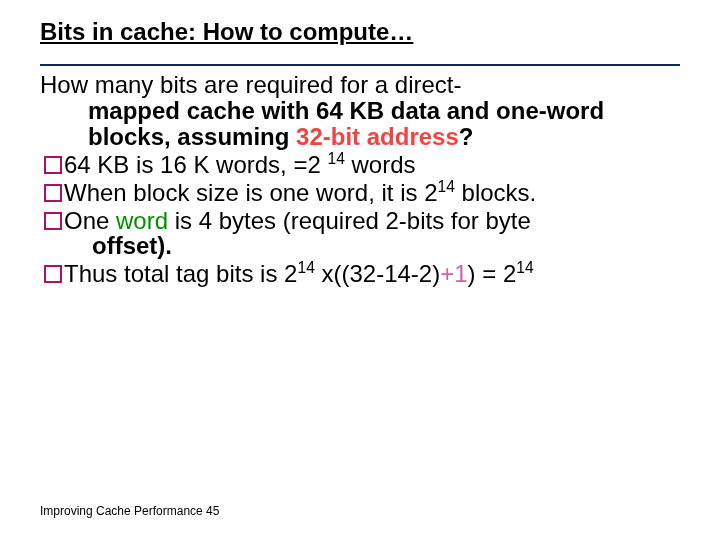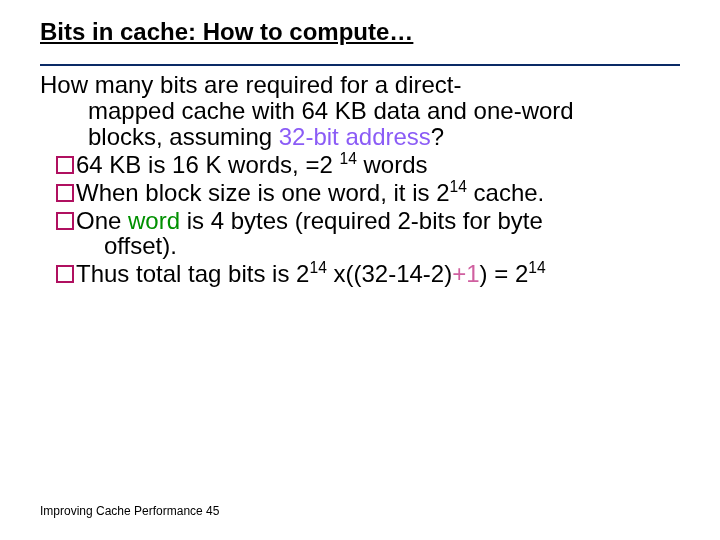--- a/index.html
+++ b/index.html
@@ -24,40 +24,40 @@
     margin: 0 0 6px 0;
     border-bottom: 2px solid #0a2a66;
     padding-bottom: 18px;
     display: block;
   }
   .body {
     font-size: 24px;
     line-height: 1.08;
   }
   .q1 { margin: 4px 0 2px 0; }
-  .indent { padding-left: 48px; display: block; }
-  .bullet-row { display: block; margin: 2px 0 0 16px; }
+  .indent { padding-left: 48px; display: block; font-weight: bold; }
+  .bullet-row { display: block; margin: 2px 0 0 4px; }
   .bullet {
     display: inline-block;
     width: 14px;
     height: 14px;
     border: 2px solid #b01060;
     vertical-align: -1px;
     margin-right: 2px;
   }
   sup { font-size: 0.65em; vertical-align: super; line-height: 0; }
   .footer {
     position: absolute;
     left: 40px;
     bottom: 22px;
     font-size: 12px;
     color: #000;
   }
   .c-blk { color: #000; }
-  .c-red { color: #8b5cf6; }
+  .c-red { color: #ef4444; }
   .c-grn { color: #009000; }
   .c-pnk { color: #d060a0; }
 </style>
 </head>
 <body>
 
 <div class="slide">
   <div class="title">Bits in cache: How to compute…</div>
 
   <div class="body">
@@ -68,21 +68,21 @@
       <span class="indent">
         <span class="c-blk">blocks, assuming </span><span class="c-red">32-bit address</span><span class="c-blk">?</span>
       </span>
     </div>
 
     <div class="bullet-row">
       <span class="bullet"></span><span>64 KB is 16 K words, =2 </span><sup>14</sup><span> words</span>
     </div>
 
     <div class="bullet-row">
-      <span class="bullet"></span><span>When block size is one word, it is  2</span><sup>14</sup><span> cache.</span>
+      <span class="bullet"></span><span>When block size is one word, it is  2</span><sup>14</sup><span> blocks.</span>
     </div>
 
     <div class="bullet-row">
       <span class="bullet"></span><span>One </span><span class="c-grn">word</span><span> is 4 bytes (required 2-bits for byte</span>
       <span class="indent">offset).</span>
     </div>
 
 
     <div class="bullet-row">
       <span class="bullet"></span><span>Thus  total tag bits  is  2</span><sup>14</sup><span> x((32-14-2)</span><span class="c-pnk">+1</span><span>) = 2</span><sup>14</sup>

